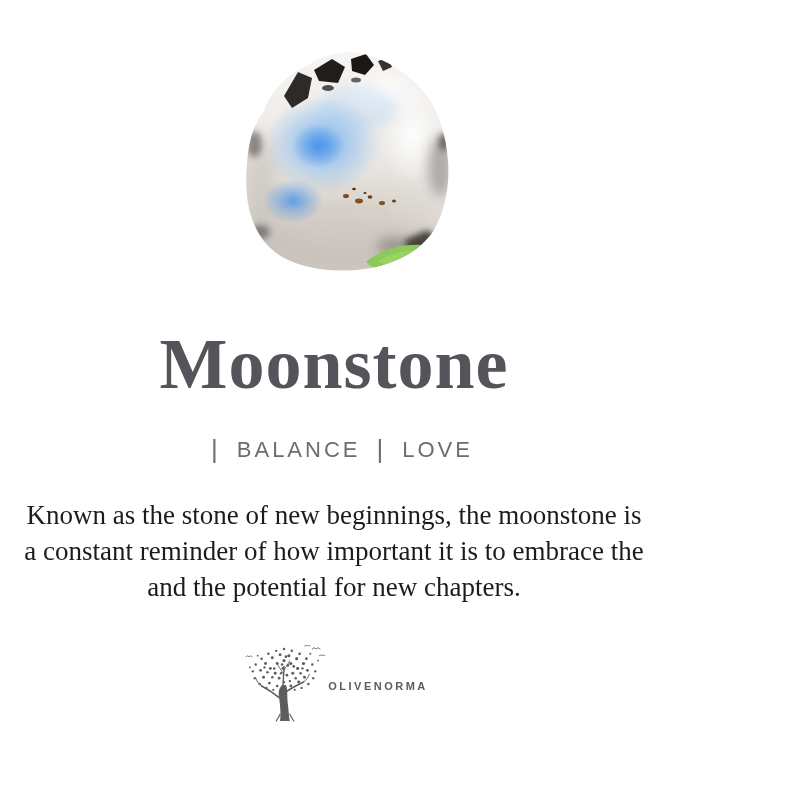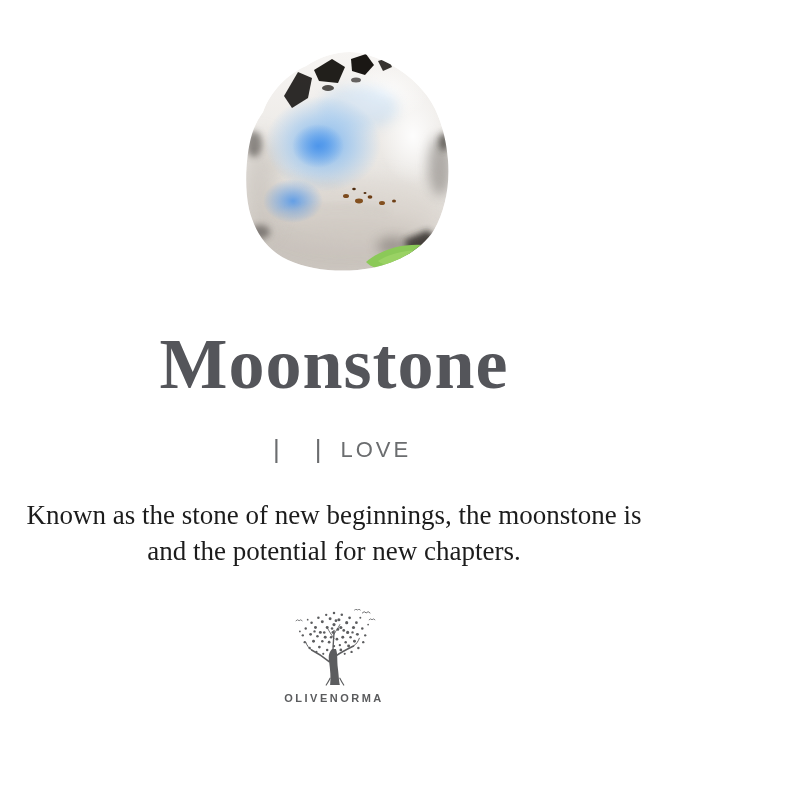--- a/index.html
+++ b/index.html
@@ -43,21 +43,21 @@
   .description {
     margin-top: 32px;
     font-family: Liberation Serif, serif;
     font-size: 27px; line-height: 36px;
     color: #1c1c1c;
     text-align: center;
   }
   .description .line { white-space: nowrap; }
   .logo {
     margin-top: 40px;
-    display: flex; flex-direction: column; align-items: center;
+    display: flex; align-items: center;
   }
   .brand-name {
     margin-top: 5px;
     font-family: "Liberation Sans", sans-serif;
     font-size: 11px;
     font-weight: 700;
     letter-spacing: 2.5px;
     color: #5a5b5d;
   }
 </style>
@@ -135,26 +135,28 @@
         <path d="M158,216 C174,202 200,196 224,200 C234,203 233,212 221,219 C198,228 170,228 158,216 Z" fill="#8bc958"></path>
         <path d="M170,215 C182,207 201,203 215,205 C221,207 219,212 210,216 C194,222 178,221 170,215 Z" fill="#9cd466" opacity="0.85"></path>
       </g>
     </svg>
   </figure>
 
   <h1 class="title">Moonstone</h1>
 
   <div class="tagline">
     <span class="sep">|</span>
+    <span>BALANCE</span>
     <span class="sep">|</span>
     <span>LOVE</span>
   </div>
 
   <div class="description">
     <div class="line">Known as the stone of new beginnings, the moonstone is</div>
+    <div class="line">a constant reminder of how important it is to embrace the</div>
     <div class="line">and the potential for new chapters.</div>
   </div>
 
   <div class="logo">
     <svg width="88" height="78" viewBox="0 0 90 80" aria-hidden="true">
       <g fill="#5c5d5f" stroke="none">
         <circle cx="45" cy="4" r="1.3"></circle>
           <circle cx="37" cy="6" r="1.2"></circle>
           <circle cx="53" cy="6" r="1.3"></circle>
         <circle cx="29" cy="9" r="1.3"></circle>

